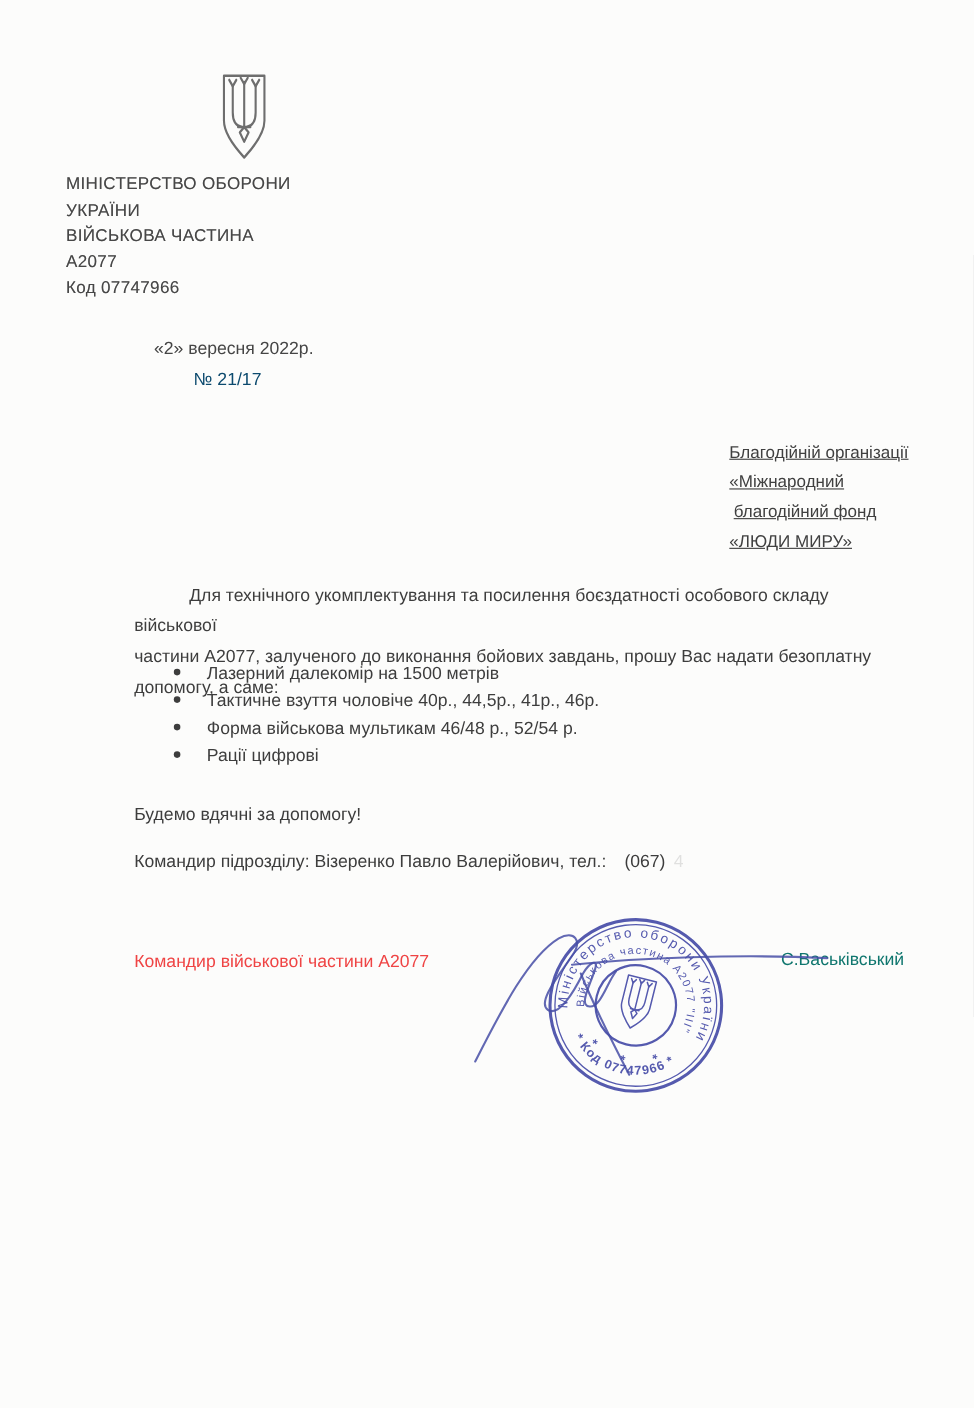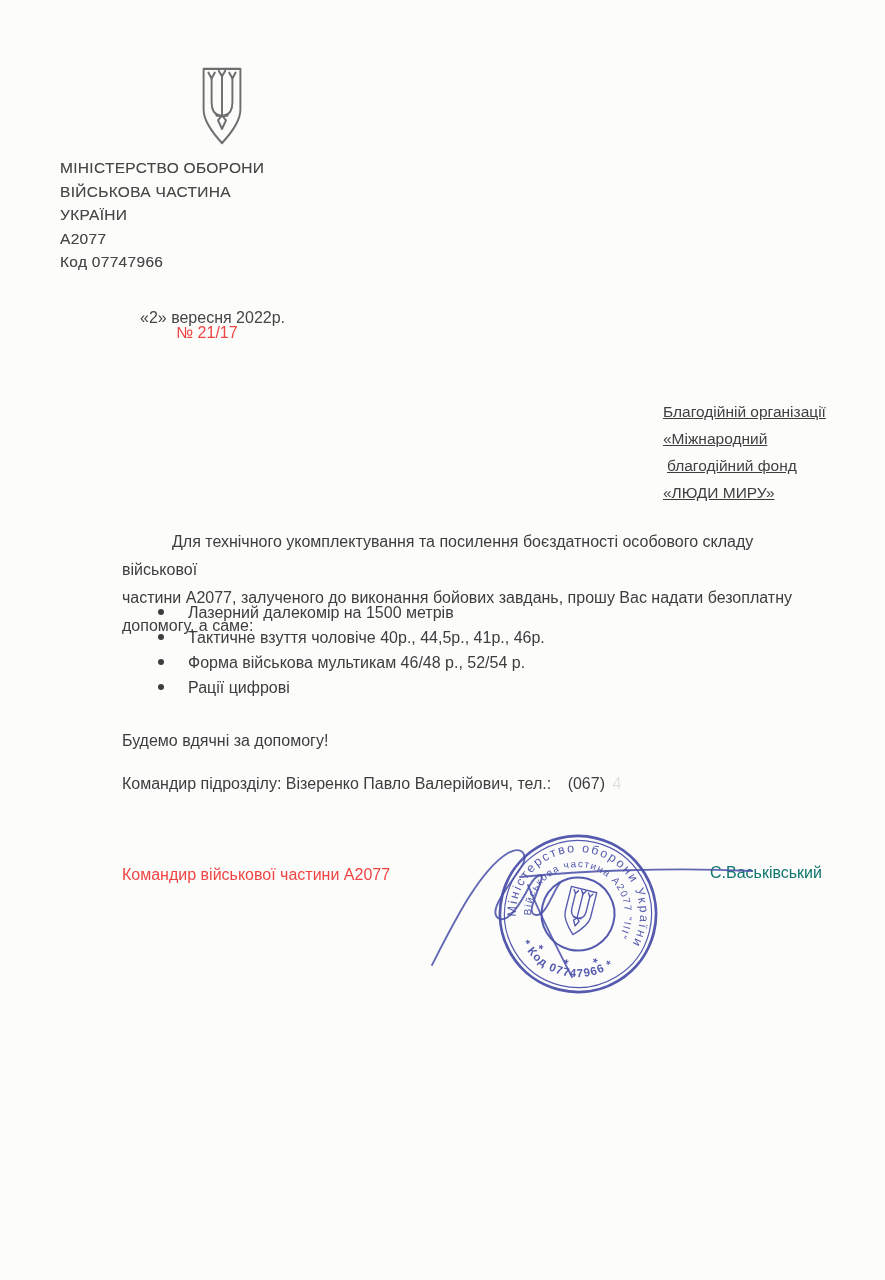--- a/index.html
+++ b/index.html
@@ -21,21 +21,21 @@
   .letterhead .lh-line{
     font-size:15.5px;line-height:23.5px;letter-spacing:.3px;
     color:#474747;text-shadow:0 0 .6px rgba(70,70,70,.45);
   }
 
   .tryzub{color:#6e6e6e;}
   .tryzub-stamp{color:#3e44a4;}
 
   
   .ref-date{position:absolute;left:140px;top:309px;font-size:16px;color:#454545;}
-  .ref-number{position:absolute;left:176px;top:324px;font-size:16px;color:#ef4444;}
+  .ref-number{position:absolute;left:176px;top:337px;font-size:16px;color:#0c4a6e;}
 
   
   .addressee{position:absolute;left:663px;top:398px;width:215px;text-decoration:underline;}
   .addressee .addr-line{font-size:15.5px;line-height:27px;color:#404040;}
   .addressee .addr-line:nth-child(3){padding-left:4px;}
 
   
   .body-par{position:absolute;left:122px;top:528px;width:690px;}
   .body-par .par-line{font-size:16px;line-height:28px;color:#3d3d3d;}
   .body-par .par-line.first{text-indent:50px;}
@@ -95,22 +95,22 @@
   </defs>
 </svg>
 
 <div class="page">
 
   <div class="letterhead">
     <svg class="emblem tryzub" viewBox="0 0 60 84" width="48" height="80" preserveAspectRatio="none">
       <use href="#tryzub"></use>
     </svg>
     <div class="lh-line">МІНІСТЕРСТВО ОБОРОНИ</div>
+    <div class="lh-line">УКРАЇНИ</div>
     <div class="lh-line">ВІЙСЬКОВА ЧАСТИНА</div>
-    <div class="lh-line">УКРАЇНИ</div>
     <div class="lh-line">А2077</div>
     <div class="lh-line">Код 07747966</div>
   </div>
 
   <div class="ref-date">«2» вересня 2022р.</div>
   <div class="ref-number">№ 21/17</div>
 
   <div class="addressee">
     <div class="addr-line">Благодійній організації</div>
     <div class="addr-line">«Міжнародний</div>

